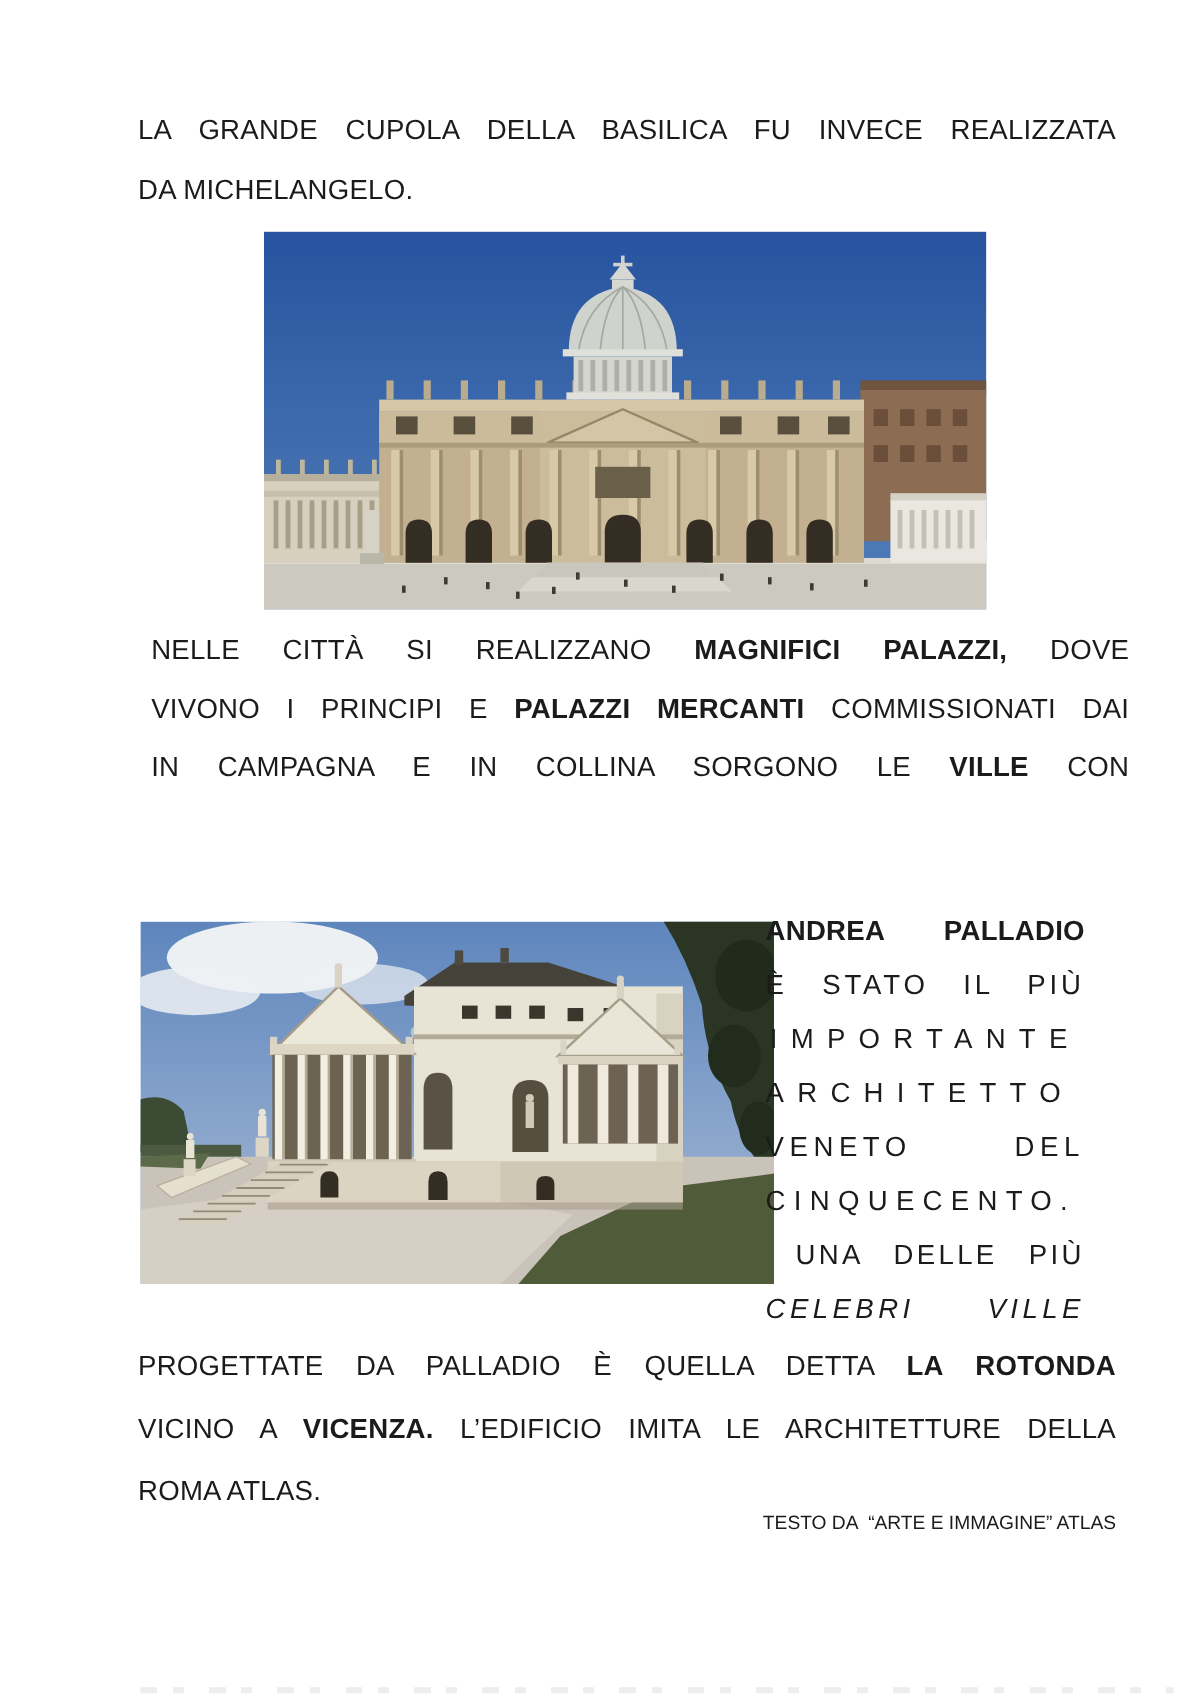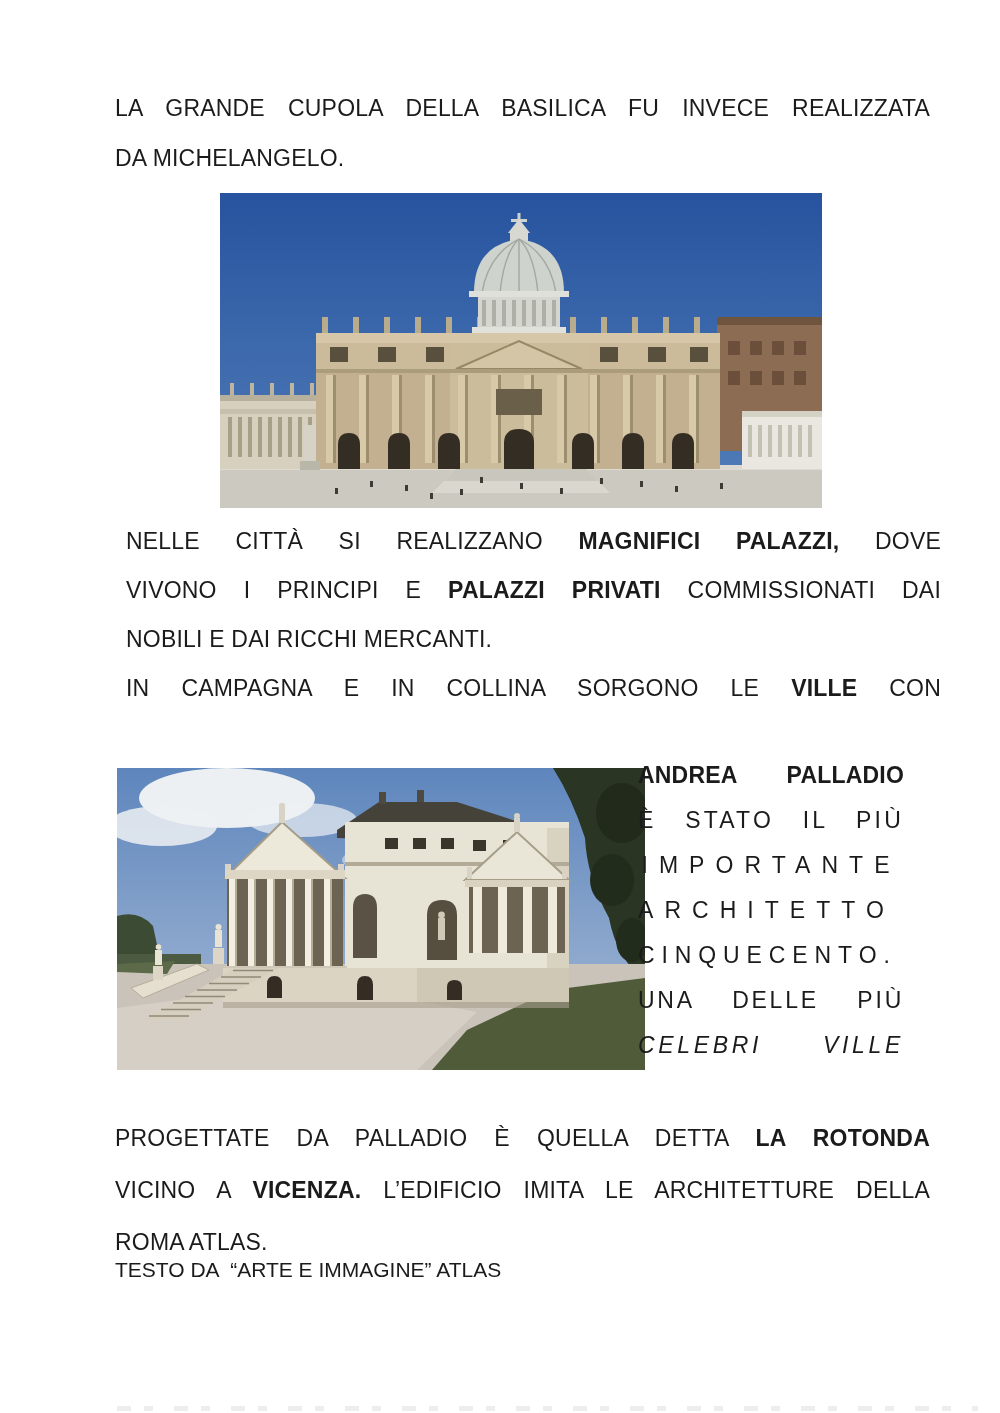--- a/index.html
+++ b/index.html
@@ -11,21 +11,21 @@
   }
   .textblock { position:absolute; font-size:23px; line-height:50px; letter-spacing:0.2px; }
   .textblock .line { display:block; }
   .textblock .line.just { text-align:justify; text-align-last:justify; }
   .b { font-weight:bold; }
   .p-intro   { left:93px;  top:83px;   width:815px; }
   .p-palazzi { left:104px;  top:517px;  width:815px; line-height:49px; }
   .p-column  { left:616px; top:753px;  width:266px; line-height:45px; }
   .p-rotonda { left:93px;  top:1112px; width:815px; line-height:52px; }
   .credit    { position:absolute; left:93px; top:1256px; width:815px;
-               font-size:21px; line-height:28px; text-align:left; white-space:pre; }
+               font-size:16px; line-height:28px; text-align:right; white-space:pre; }
   figure { position:absolute; display:block; }
   .fig-basilica { left:198px; top:193px; width:602px; height:315px; }
   .fig-villa    { left:95px;  top:768px; width:528px; height:302px; }
   figure svg { display:block; width:100%; height:100%; }
   .cutoff { position:absolute; left:95px; top:1406px; width:875px; height:5px; opacity:0.15;
             background:repeating-linear-gradient(90deg,#8a8a8a 0 14px,transparent 14px 27px,#8a8a8a 27px 36px,transparent 36px 57px); }
 </style>
 </head>
 <body>
 
@@ -217,22 +217,21 @@
         <rect x="115" y="295" width="3" height="6"></rect>
           <rect x="260" y="284" width="3" height="6"></rect>
         <rect x="380" y="285" width="3" height="6"></rect>
           <rect x="210" y="300" width="3" height="6"></rect>
       </g>
     </svg>
   </figure>
 
   <div class="textblock p-palazzi">
       <div class="line just"><span>NELLE CITTÀ SI REALIZZANO </span><span class="b">MAGNIFICI PALAZZI,</span><span> DOVE</span></div>
-      <div class="line just"><span>VIVONO I PRINCIPI E </span><span class="b">PALAZZI PRIVATI</span><span> COMMISSIONATI DAI</span></div>
-      <div class="line"><span>NOBILI E DAI RICCHI MERCANTI.</span></div>
+      <div class="line just"><span>VIVONO I PRINCIPI E </span><span class="b">PALAZZI MERCANTI</span><span> COMMISSIONATI DAI</span></div>
       <div class="line just"><span>IN CAMPAGNA E IN COLLINA SORGONO LE </span><span class="b">VILLE</span><span> CON</span></div>
     </div>
 
   <figure class="fig-villa">
     <svg viewBox="0 0 528 302" preserveAspectRatio="none">
       <defs>
         <linearGradient id="sky2" x1="0" y1="0" x2="0" y2="1">
           <stop offset="0" stop-color="#5e86bd"></stop>
             <stop offset="1" stop-color="#a9bcd6"></stop>
         </linearGradient>
@@ -353,22 +352,23 @@
         </g>
       </g>
     </svg>
   </figure>
 
   <div class="textblock p-column">
       <div class="line just"><span class="b">ANDREA PALLADIO</span></div>
       <div class="line just" style="letter-spacing: 0.14em;"><span>È STATO IL PIÙ</span></div>
       <div class="line" style="letter-spacing: 0.48em; text-align: center;"><span>IMPORTANTE</span></div>
       <div class="line" style="letter-spacing: 0.48em;"><span>ARCHITETTO</span></div>
+      <div class="line just" style="letter-spacing: 0.2em;"><span>VENETO DEL</span></div>
       <div class="line" style="letter-spacing: 0.3em;"><span>CINQUECENTO.</span></div>
-      <div class="line just" style="letter-spacing: 0.12em;"><span>UNA DELLE PIÙ</span></div>
+      <div class="line just" style="letter-spacing: 0.12em; margin-left: 25px;"><span>UNA DELLE PIÙ</span></div>
       <div class="line just" style="letter-spacing: 0.16em; font-style: italic;"><span>CELEBRI VILLE</span></div>
     </div>
 
   <div class="textblock p-rotonda">
       <div class="line just"><span>PROGETTATE DA PALLADIO È QUELLA DETTA </span><span class="b">LA ROTONDA</span></div>
       <div class="line just"><span>VICINO A </span><span class="b">VICENZA.</span><span> L’EDIFICIO IMITA LE ARCHITETTURE DELLA</span></div>
       <div class="line"><span>ROMA ATLAS.</span></div>
     </div>
 
   <div class="credit">TESTO DA  “ARTE E IMMAGINE” ATLAS</div>

